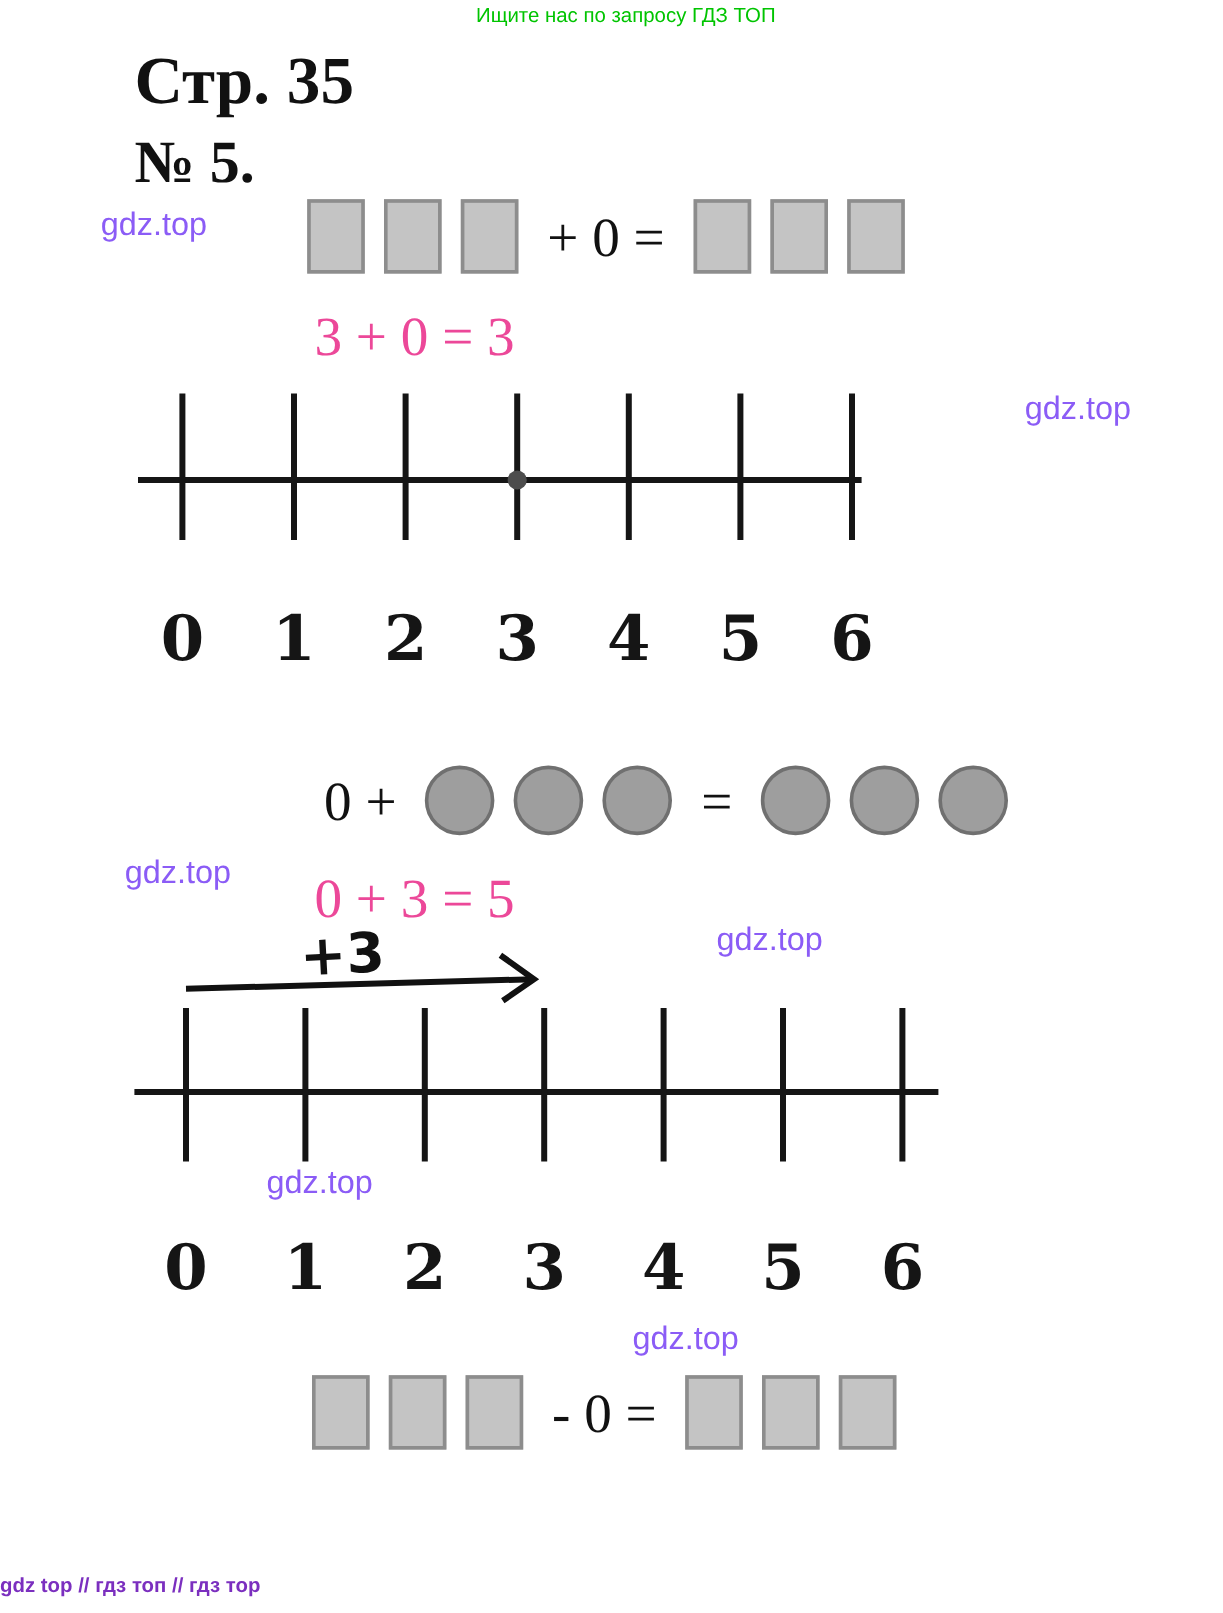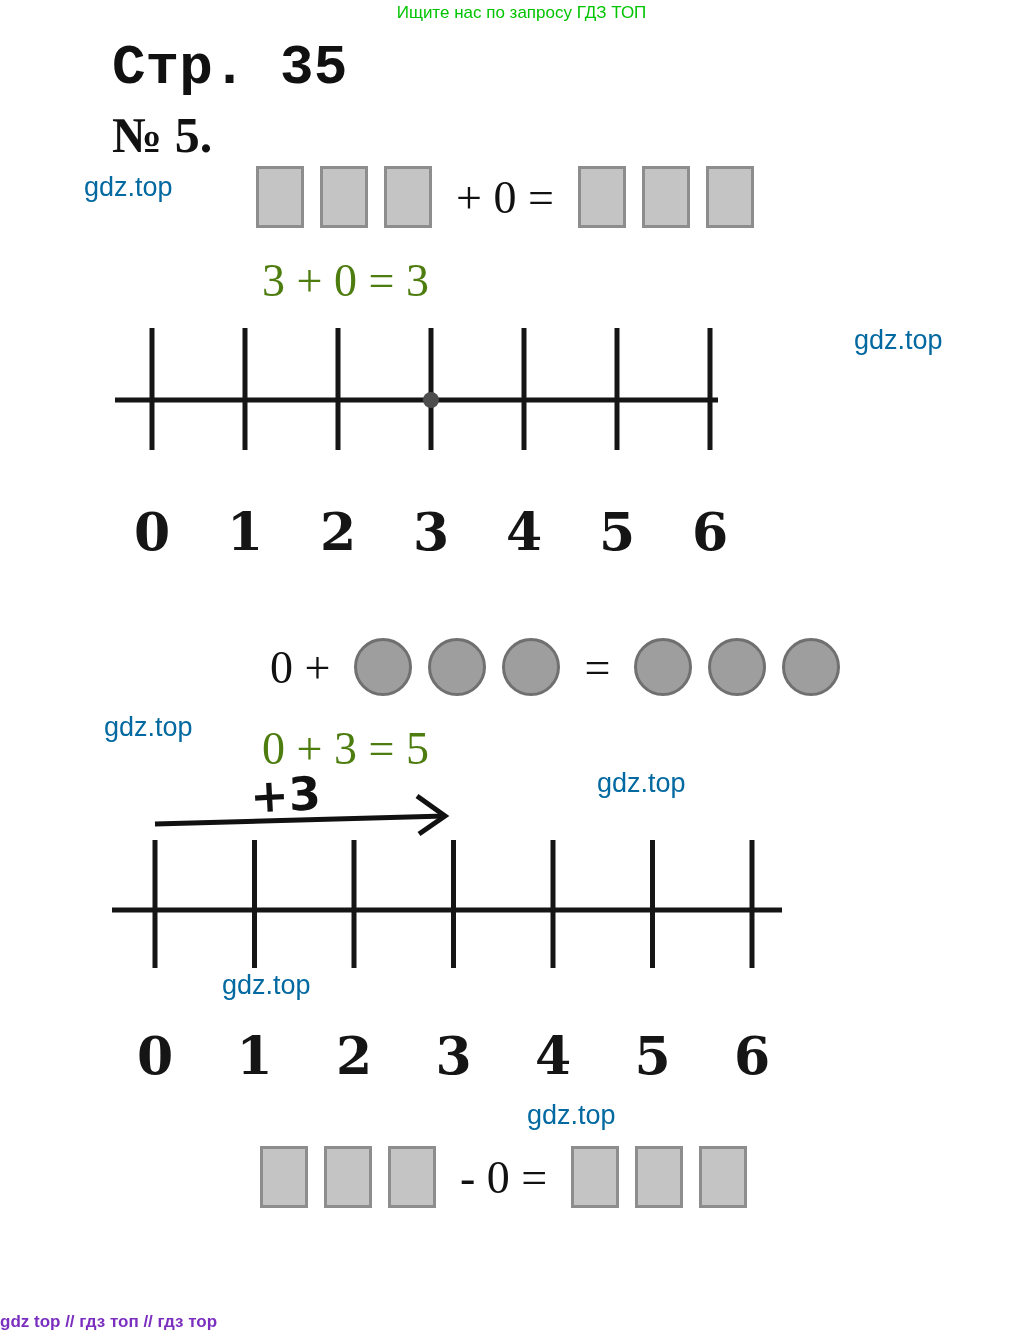--- a/index.html
+++ b/index.html
@@ -5,46 +5,46 @@
   * { margin:0; padding:0; box-sizing:border-box; }
   html,body { background:#fff; }
   body { font-family:"Liberation Sans", sans-serif; color:var(--ink,#111); }
   .page { position:relative; width:1019px; height:1344px; background:#fff; overflow:hidden; margin:0 auto; }
 
   .banner { position:absolute; top:3px; left:0; width:100%; text-align:center;
             color:var(--banner_green,#00c400); font-size:17px;margin-left:12px; }
   .footer { position:absolute; top:1312px; left:0; width:100%; text-align:left;
             color:var(--footer_purple,#7b2fbf); font-size:17px; font-weight:bold; }
 
-  .title    { position:absolute; left:112px; top:36px;  font-family:Liberation Mono, monospace;
+  .title    { position:absolute; left:112px; top:36px;  font-family:Liberation Serif, serif;
               font-weight:bold; font-size:56px; }
   .subtitle { position:absolute; left:112px; top:106px; font-family:"Liberation Serif", serif;
               font-weight:bold; font-size:50px; }
 
-  .watermark { position:absolute; font-size:27px; color:#0369a1; }
+  .watermark { position:absolute; font-size:27px; color:#8b5cf6; }
   .wm1 { left:84px;  top:172px; }
   .wm2 { left:854px; top:325px; }
   .wm3 { left:104px; top:712px; }
   .wm4 { left:597px; top:768px; }
   .wm5 { left:222px; top:970px; }
   .wm6 { left:527px; top:1100px; }
 
   .eq-row { position:absolute; display:flex; align-items:center; gap:16px; }
   .row-sq-add  { left:256px; top:166px; }
   .row-circ    { left:262px; top:638px; }
   .row-sq-sub  { left:260px; top:1146px; }
 
   .shape { flex:0 0 auto; }
   .shape.square { width:48px; height:62px; background:var(--shape_gray,#c4c4c4);
                   border:3px solid var(--shape_border,#8d8d8d); }
   .shape.circle { width:58px; height:58px; border-radius:50%; background:var(--circle_gray,#9e9e9e);
                   border:3px solid var(--circle_border,#707070); }
   .op { font-family:"Liberation Serif", serif; font-size:46px; color:#111; margin:0 8px; white-space:nowrap; }
 
-  .eq-text { position:absolute; font-family:"Liberation Serif", serif; font-size:46px; color:#4d7c0f; }
+  .eq-text { position:absolute; font-family:"Liberation Serif", serif; font-size:46px; color:#ec4899; }
   .e1 { left:262px; top:254px; }
   .e2 { left:262px; top:722px; }
   .e3 { left:262px; top:1238px; }
 
   .nl { position:absolute; }
   .nl1 { left:100px; top:318px; }
   .nl2 { left:100px; top:828px; }
   .arrow-svg { position:absolute; left:145px; top:780px; }
   .arrow-label { position:absolute; left:250px; top:768px; font-weight:bold; font-size:46px;
                  font-family:"DejaVu Sans", sans-serif; transform:rotate(-3deg); }

